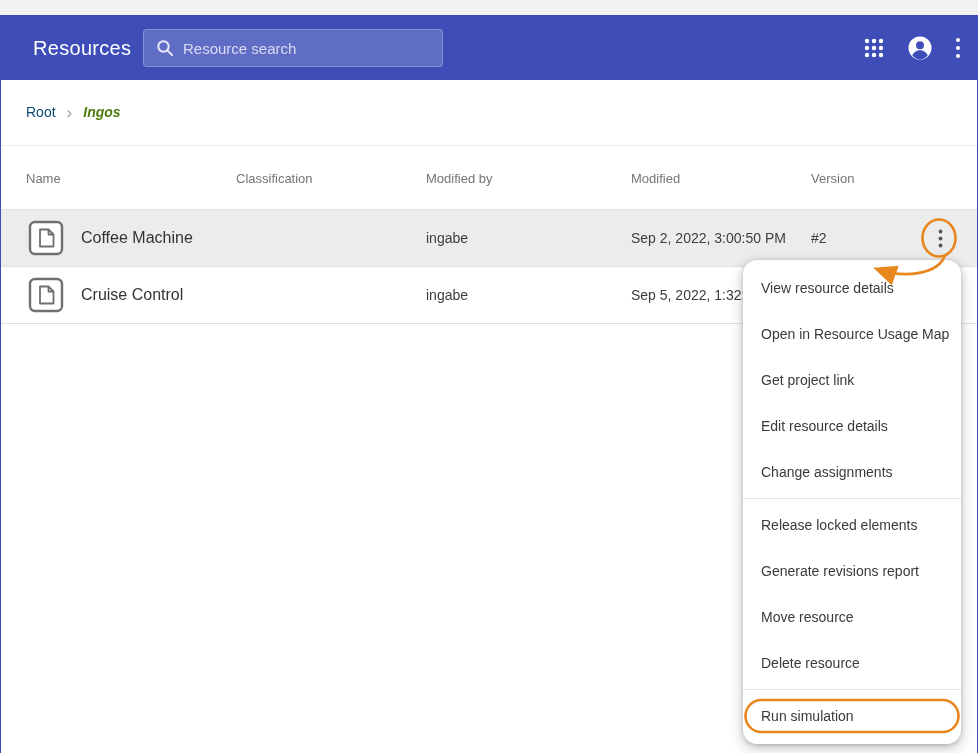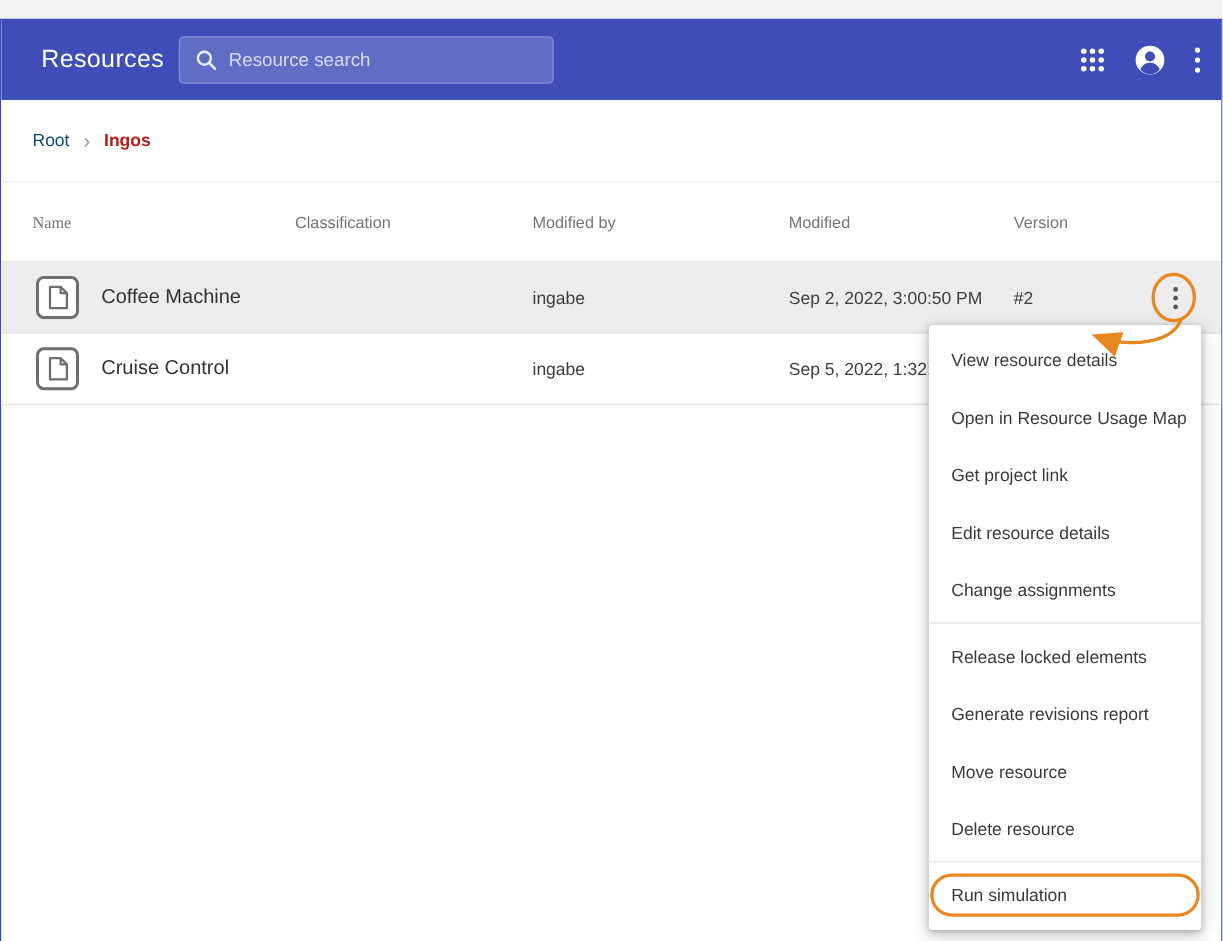--- a/index.html
+++ b/index.html
@@ -32,41 +32,41 @@
   }
   .iconbtn { background:none; border:none; padding:0; cursor:pointer; display:flex; align-items:center; }
 
   
   .breadcrumbs {
     position:absolute; top:64px; left:0; right:0; height:64px;
     display:flex; align-items:center; padding-left:25px; font-size:14px; background:#fff;
   }
   .crumb-root { color:#0c4a6e; cursor:pointer; }
   .crumb-sep { color:#9d9d9d; margin:0 11px; font-size:17px; line-height:1; }
-  .crumb-current { color:#b91c1c; font-weight:bold; }
+  .crumb-current { color:#4d7c0f; font-weight:bold;font-style:italic; }
 
   
   .table { position:absolute; top:129px; left:0; right:0; border-top:1px solid #ebebeb; background:#fff; }
   .thead { position:relative; height:64px; border-bottom:1px solid #e0e0e0; font-size:13px; color:#757575; }
   .c { position:absolute; top:50%; transform:translateY(-50%); white-space:nowrap; }
-  .c1 { left:25px;font-family:Liberation Serif, serif; }  .c2 { left:235px; }  .c3 { left:425px; }  .c4 { left:630px; }  .c5 { left:810px; }
+  .c1 { left:25px; }  .c2 { left:235px; }  .c3 { left:425px; }  .c4 { left:630px; }  .c5 { left:810px; }
   .row { position:relative; height:57px; border-bottom:1px solid #e0e0e0; font-size:14px; color:#3d3d3d; background:#fff; cursor:pointer; }
   .row.selected { background:#ececec; }
   .res-icon { position:absolute; left:27px; top:50%; transform:translateY(-50%); display:flex; }
   .cell-name { left:80px; color:#333; font-size:16px; }
   .kebab {
     position:absolute; left:926px; top:50%; transform:translateY(-50%);
     width:26px; height:26px; background:none; border:none; cursor:pointer;
     display:flex; align-items:center; justify-content:center;
   }
 
   
   .menu {
     position:absolute; left:742px; top:244px; width:218px; background:#fff;
-    border-radius:3px; padding:5px 0; z-index:10;
+    border-radius:14px; padding:5px 0; z-index:10;
     box-shadow:0 4px 14px rgba(0,0,0,.24), 0 1px 4px rgba(0,0,0,.18);
   }
   .menu-item {
     height:46px; line-height:46px; padding-left:18px; font-size:14px;
     color:#3a3a3a; cursor:pointer; white-space:nowrap;
   }
   .menu-divider { height:1px; background:#e4e4e4; margin:3px 0; }
 
   
   .annotations { position:absolute; top:0; left:0; z-index:20; pointer-events:none; }

